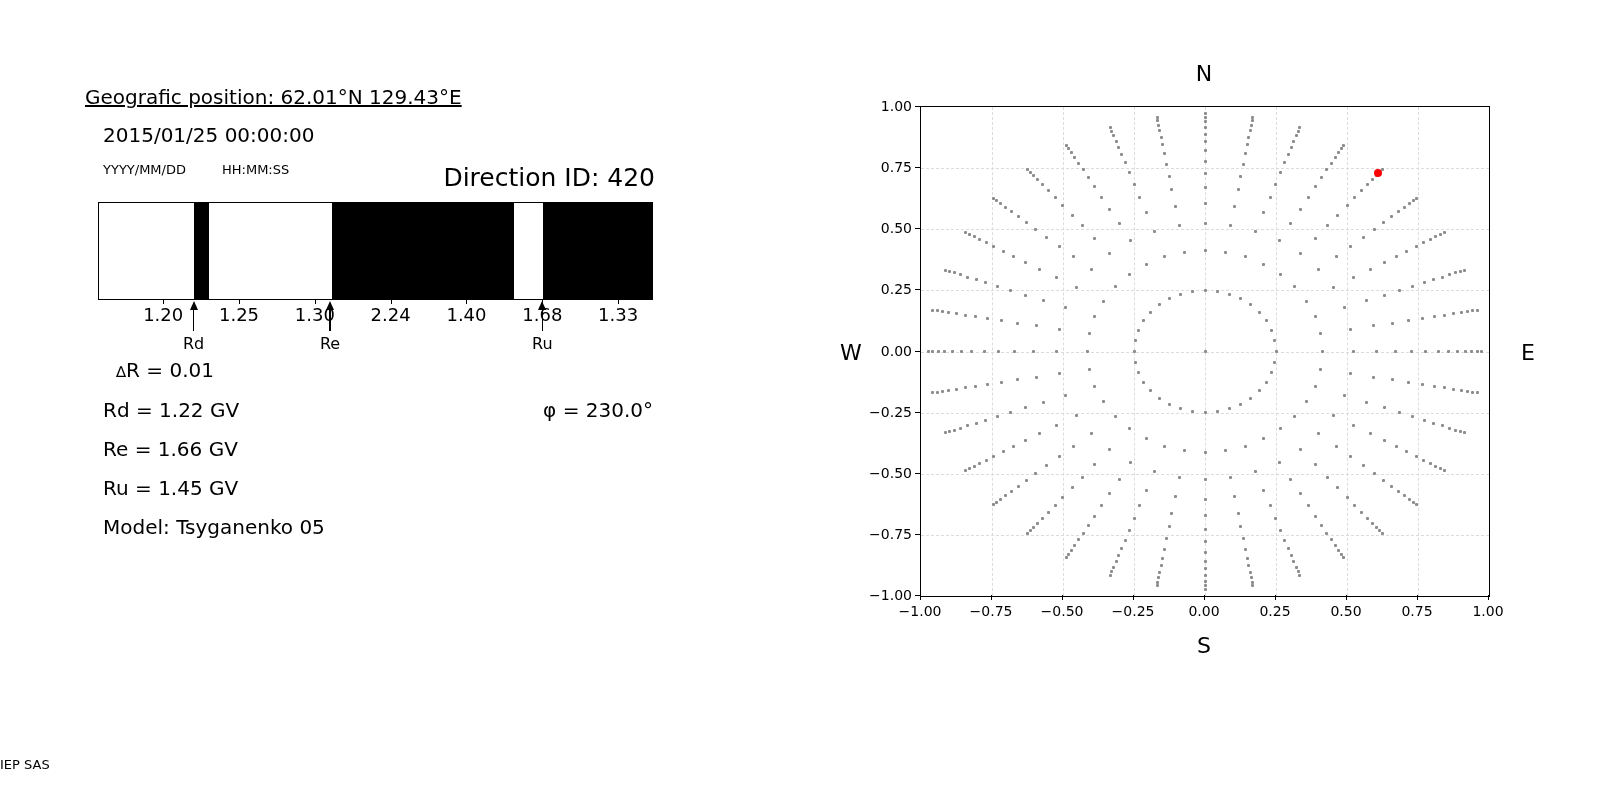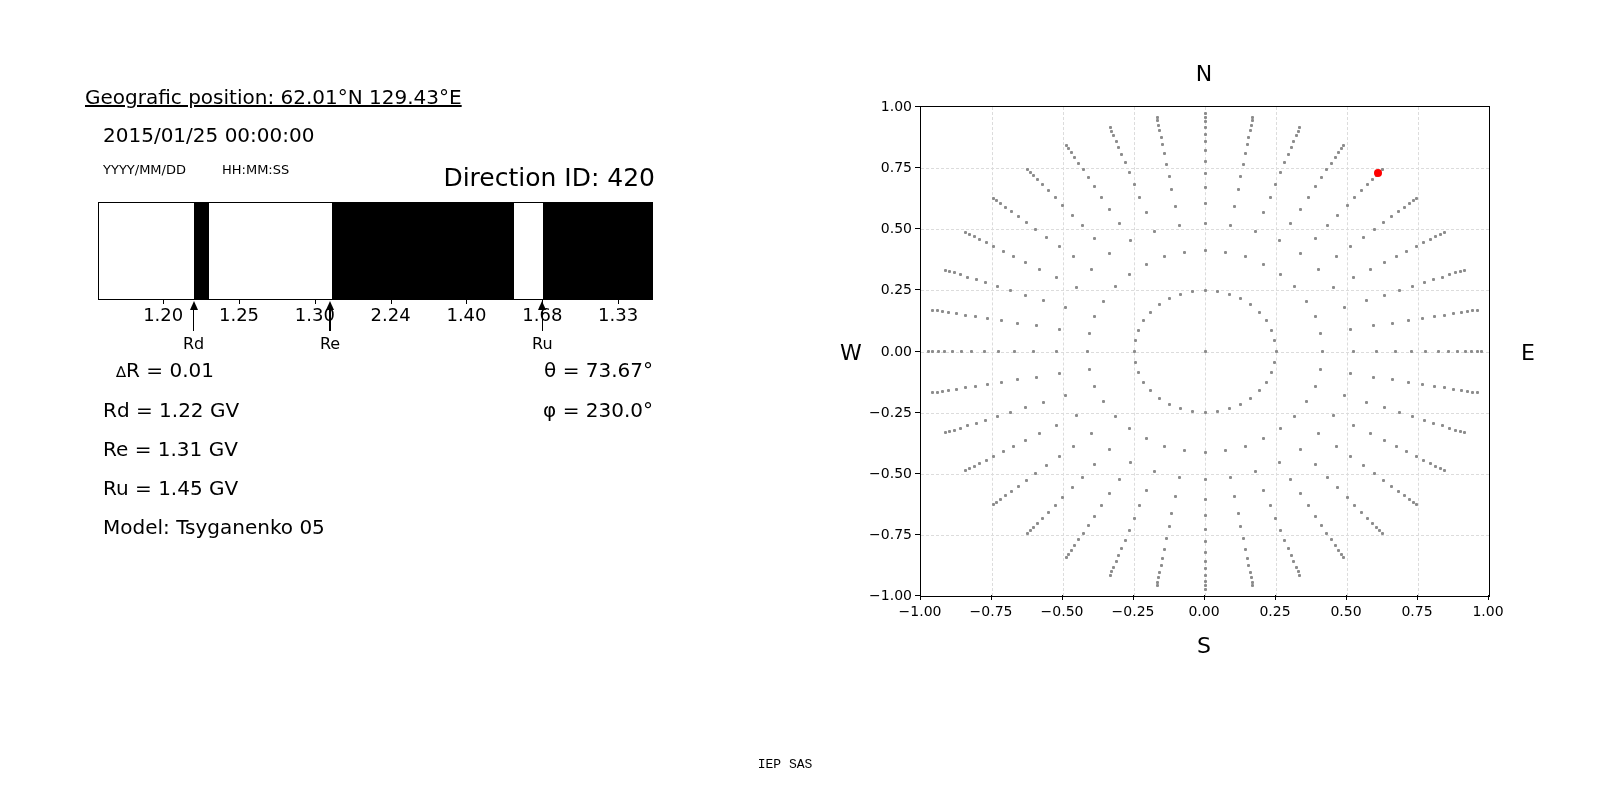--- a/index.html
+++ b/index.html
@@ -26,21 +26,21 @@
   .gridline-v{position:absolute;top:0;height:100%;width:0;border-left:1px dashed #dcdcdc;}
   .gridline-h{position:absolute;left:0;width:100%;height:0;border-top:1px dashed #dcdcdc;}
   .sc-dot{position:absolute;width:3px;height:3px;background:#8c8c8c;border-radius:1px;}
   .sc-red{position:absolute;width:8px;height:8px;border-radius:50%;}
   .sc-tick-x{position:absolute;width:1px;height:5px;background:#000;top:595px;}
   .sc-tick-y{position:absolute;height:1px;width:5px;background:#000;left:915px;}
   .sc-xlabel{position:absolute;top:603px;font-size:14px;transform:translateX(-50%);}
   .sc-ylabel{position:absolute;width:70px;left:842px;text-align:right;font-size:14px;transform:translateY(-50%);}
   .compass{font-size:22px;}
   .caption-line{left:0;width:1536px;text-align:center;font-size:22px;}
-  #credit{left:0;width:1570px;text-align:center;font-size:13px;font-family:Liberation Mono, monospace;}
+  #credit{left:0;width:1570px;text-align:left;font-size:13px;}
 </style>
 </head>
 <body>
 
 <div id="canvas">
 
   <div class="abs txt t20" style="left:85px;top:85px;text-decoration:underline;">Geografic position: 62.01°N 129.43°E</div>
   <div class="abs txt t20" style="left:103px;top:123px;">2015/01/25 00:00:00</div>
   <div class="abs txt t13" style="left:103px;top:162px;">YYYY/MM/DD</div>
   <div class="abs txt t13" style="left:222px;top:162px;">HH:MM:SS</div>
@@ -78,24 +78,23 @@
       <div class="abs marker-label" style="left: 330.008px;">Re</div>
       <div class="abs marker-arrow" style="left: 542.303px;">
         <div class="arrow-head"></div>
         <div class="arrow-stem"></div>
       </div>
       <div class="abs marker-label" style="left: 542.303px;">Ru</div>
     </div>
 
   <div class="abs txt t20" style="left:116px;top:358px;"><span class="delta">∆</span><span>R = 0.01</span></div>
   <div class="abs txt t20" style="left:103px;top:398px;">Rd = 1.22 GV</div>
-  <div class="abs txt t20" style="left:103px;top:437px;">Re = 1.31 GV</div>
+  <div class="abs txt t20" style="left:103px;top:437px;">Re = 1.66 GV</div>
   <div class="abs txt t20" style="left:103px;top:476px;">Ru = 1.45 GV</div>
   <div class="abs txt t20" style="left:103px;top:515px;">Model: Tsyganenko 05</div>
-  <div class="abs txt t20" style="left:98px;top:358px;width:555px;text-align:right;">θ = 73.67°</div>
   <div class="abs txt t20" style="left:98px;top:398px;width:555px;text-align:right;">φ = 230.0°</div>
 
   <div class="abs compass" style="left: 1204px; top: 61px; transform: translateX(-50%);">N</div>
   <div class="abs compass" style="left: 1204px; top: 633px; transform: translateX(-50%);">S</div>
   <div class="abs compass" style="left: 851px; top: 352px; transform: translate(-50%, -50%);">W</div>
   <div class="abs compass" style="left: 1528px; top: 352px; transform: translate(-50%, -50%);">E</div>
   <div id="scatter-plot" class="abs">
       <div class="gridline-v" style="left: 71px;"></div>
       <div class="gridline-v" style="left: 142px;"></div>
       <div class="gridline-v" style="left: 213px;"></div>

